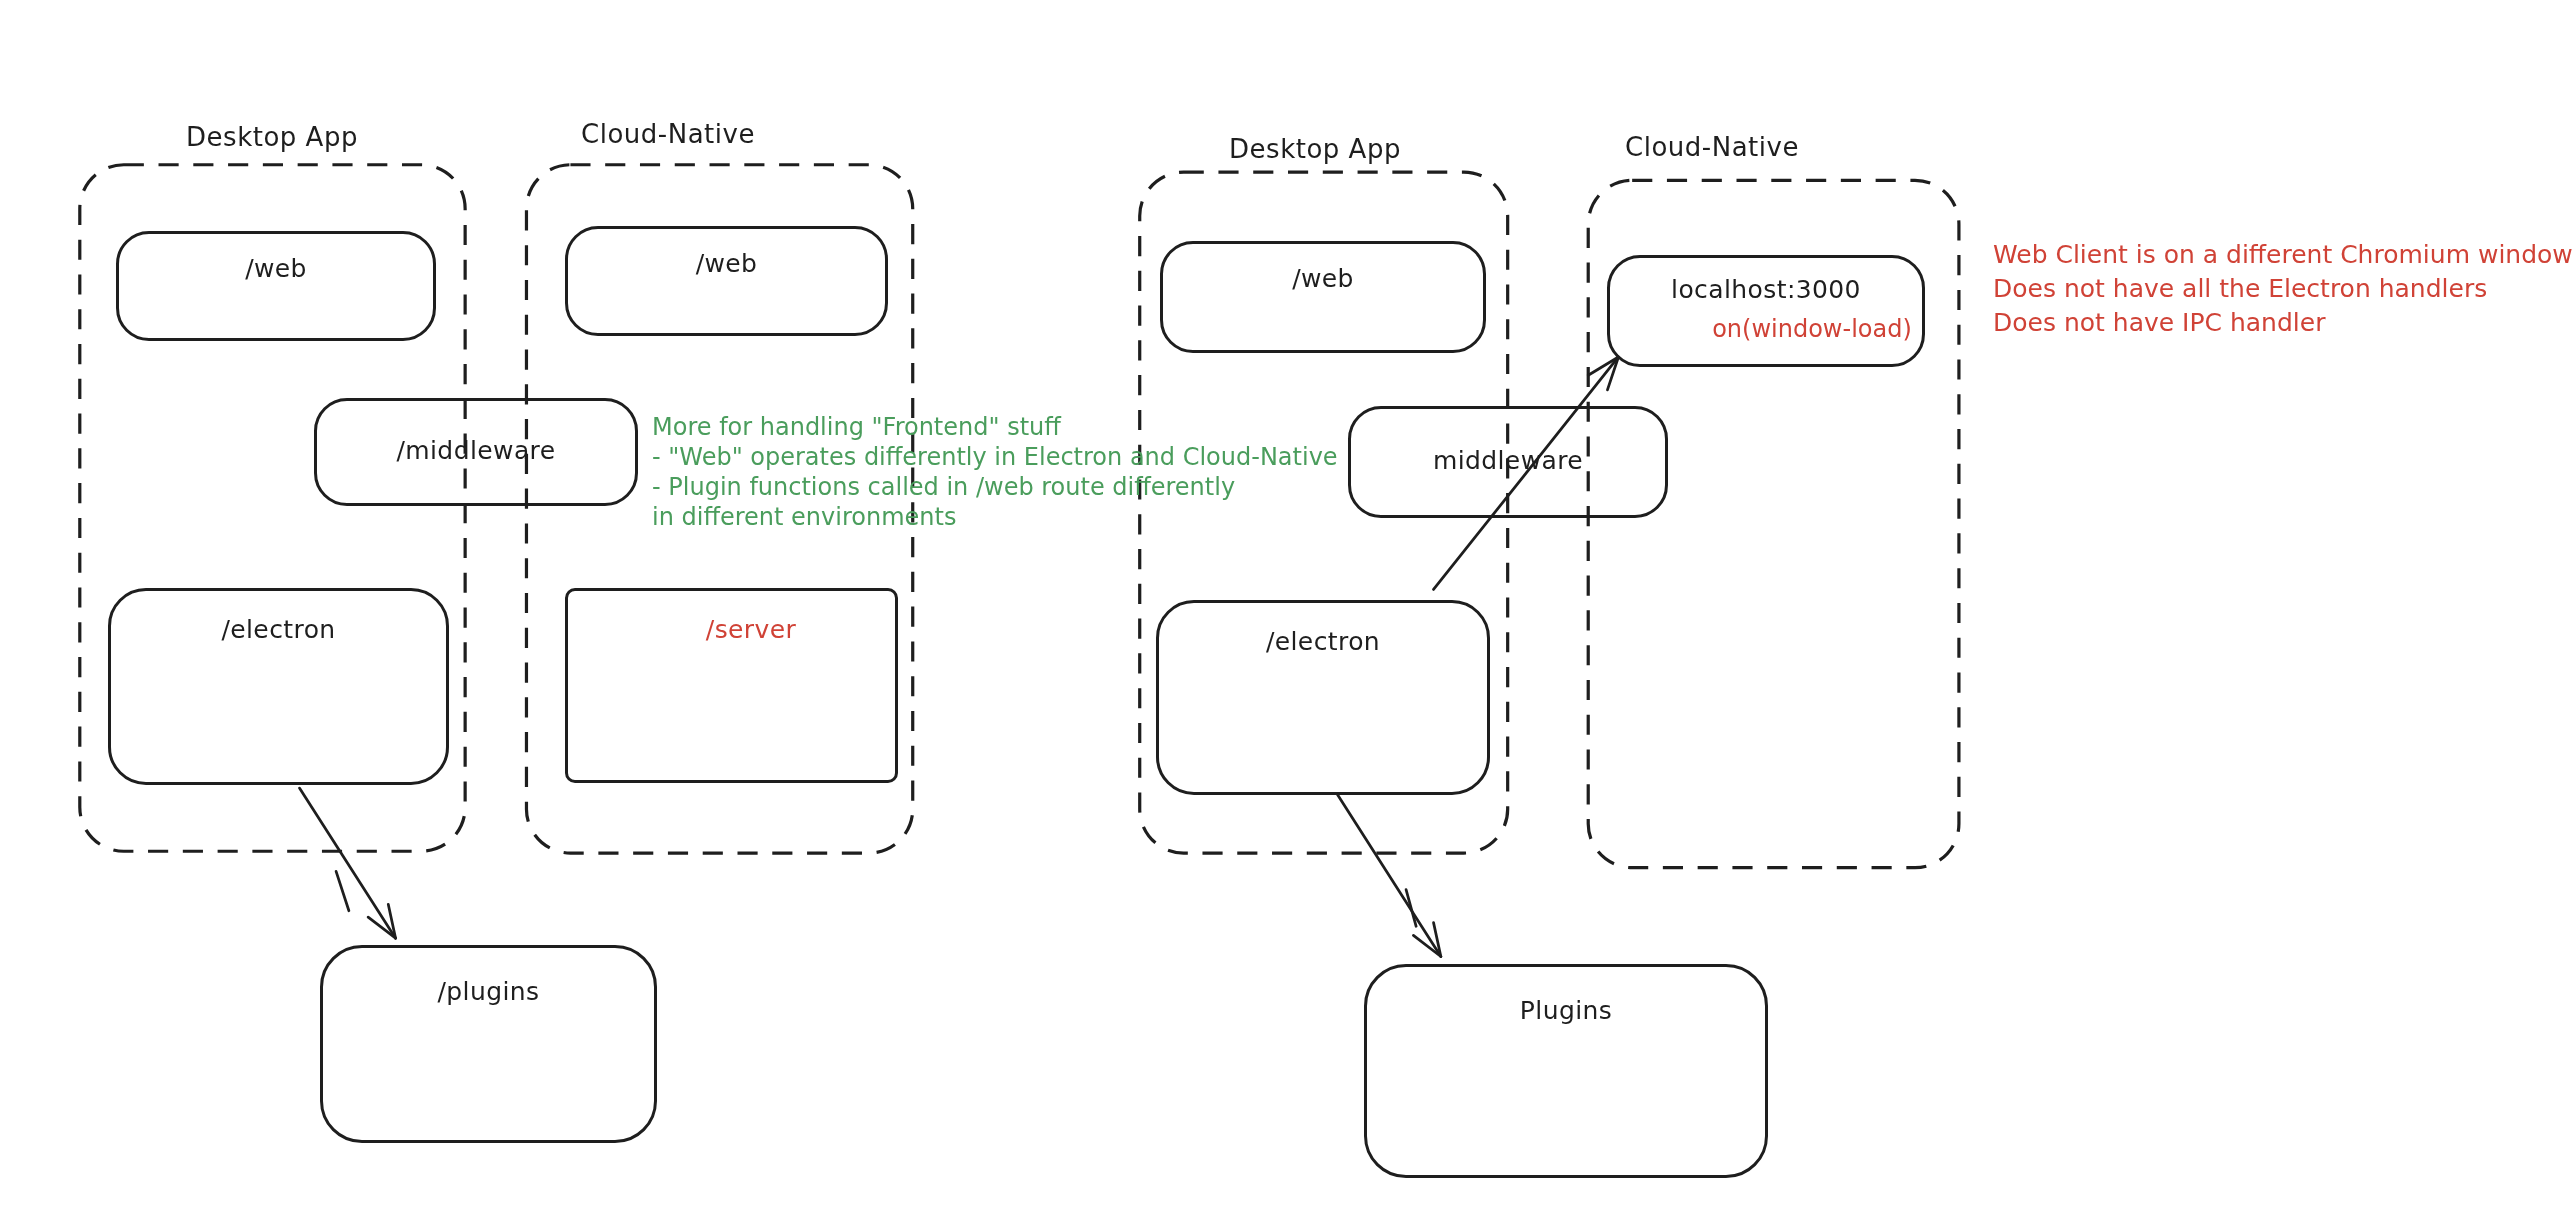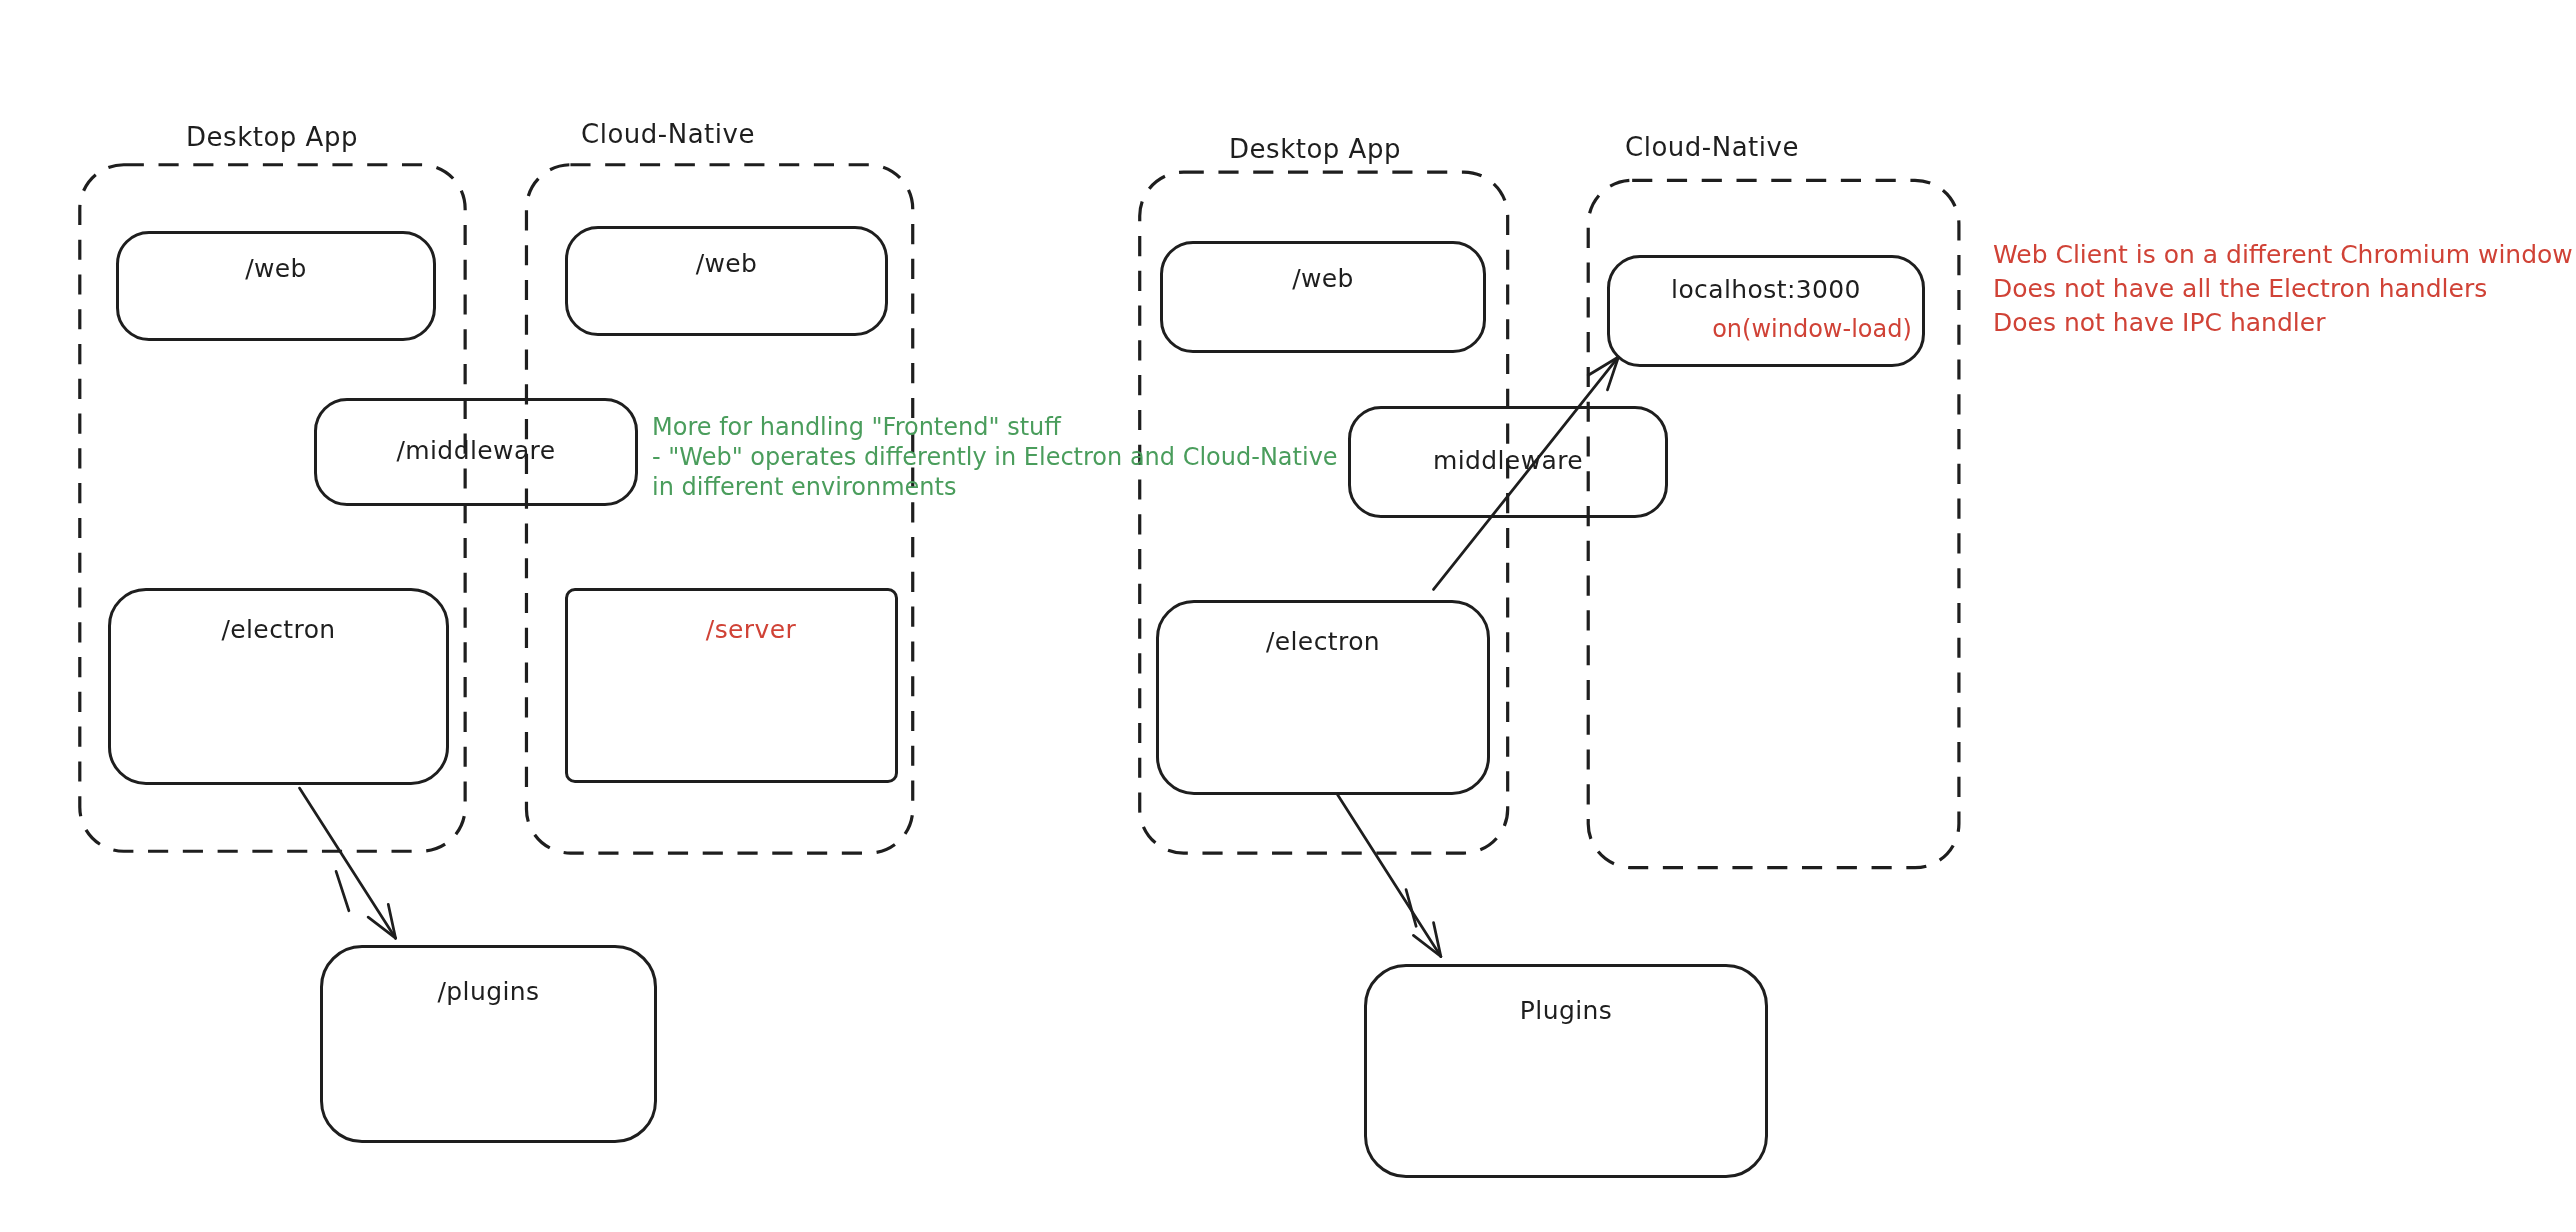--- a/index.html
+++ b/index.html
@@ -119,20 +119,21 @@
     <span class="node-label">/electron</span>
   </div>
 
   <div class="node" style="left:1364px;top:964px;width:404px;height:214px;padding-top:29px;border-radius:42px;">
     <span class="node-label">Plugins</span>
   </div>
 
   <div class="note note-green" style="left:652px;top:412px;">
     <div>More for handling "Frontend" stuff</div>
     <div>- "Web" operates differently in Electron and Cloud-Native</div>
+    <div>- Plugin functions called in /web route differently</div>
     <div>in different environments</div>
   </div>
 
   <div class="note note-red" style="left:1993px;top:238px;">
     <div>Web Client is on a different Chromium window</div>
     <div>Does not have all the Electron handlers</div>
     <div>Does not have IPC handler</div>
   </div>
 
   <svg id="arrows" class="layer" width="2576" height="1232" viewBox="0 0 2814 1346">

